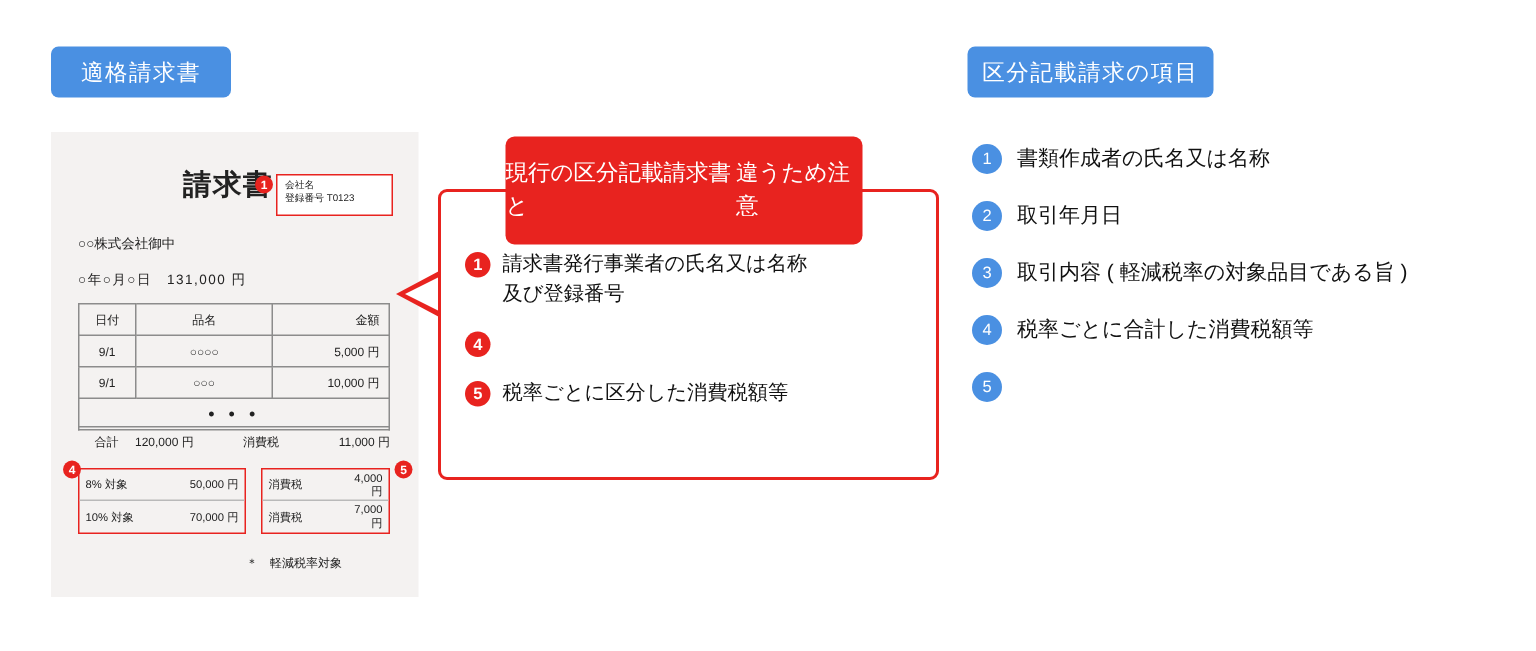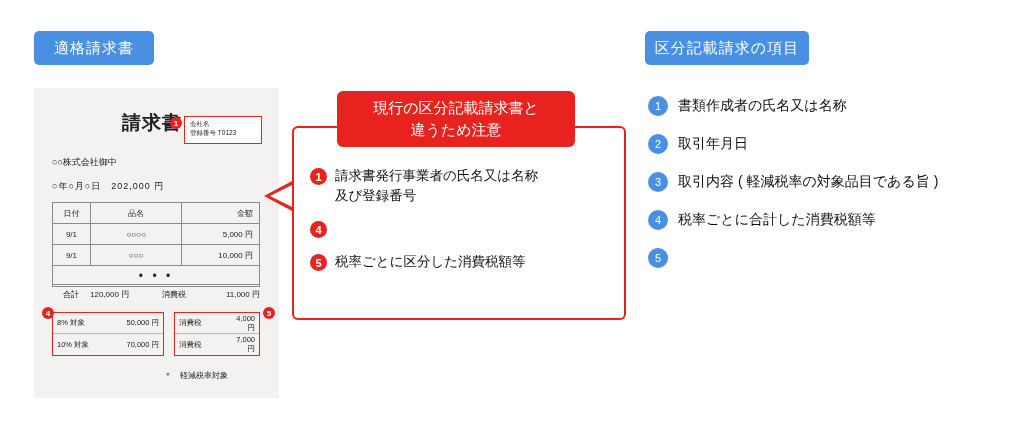--- a/index.html
+++ b/index.html
@@ -166,25 +166,25 @@
     position: absolute;
     left: 270px; top: 184px;
     width: 0; height: 0;
     border-top: 12px solid transparent;
     border-bottom: 12px solid transparent;
     border-right: 24px solid #ffffff;
   }
   #red-banner {
     position: absolute;
     left: 337px; top: 91px;
-    width: 238px; height: 56px;
+    width: 238px; height: 72px;
     background: #e8231f;
     border-radius: 6px;
     color: #ffffff;
-    display: flex; flex-direction: column;
+    display: flex; flex-direction: row;
     align-items: center; justify-content: center;
     font-size: 15px; line-height: 1.5;
   }
   #callout-items {
     position: absolute;
     left: 310px; top: 166px;
     width: 310px;
   }
   .callout-item {
     display: flex;
@@ -251,21 +251,21 @@
 
     <div id="invoice-title">請求書</div>
 
     <span class="red-badge" id="badge-1-invoice">1</span>
     <div id="company-box">
       <div class="line">会社名</div>
       <div class="line">登録番号 T0123</div>
     </div>
 
     <div id="addressee">○○株式会社御中</div>
-    <div id="date-amount">○年○月○日　202,000 円</div>
+    <div id="date-amount">○年○月○日　131,000 円</div>
 
     <table id="inv-table">
       <thead>
         <tr>
           <th>日付</th>
           <th>品名</th>
           <th>金額</th>
         </tr>
       </thead>
       <tbody>

